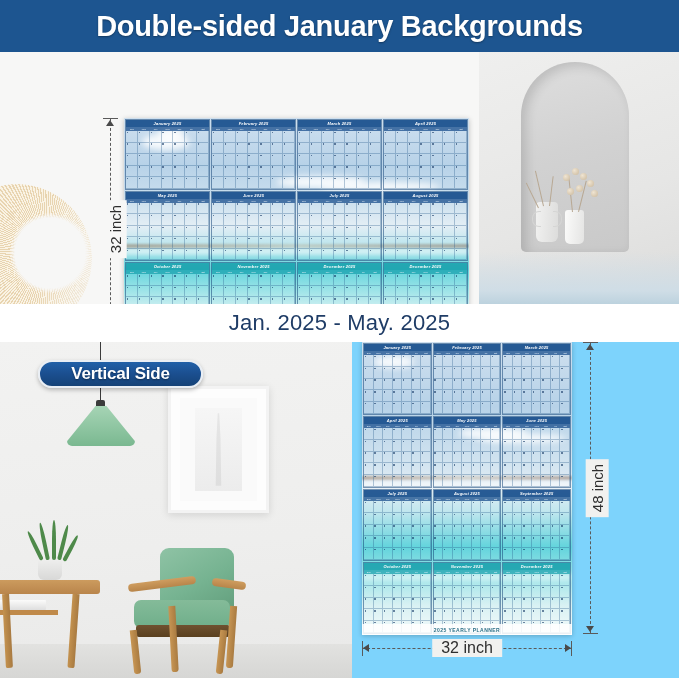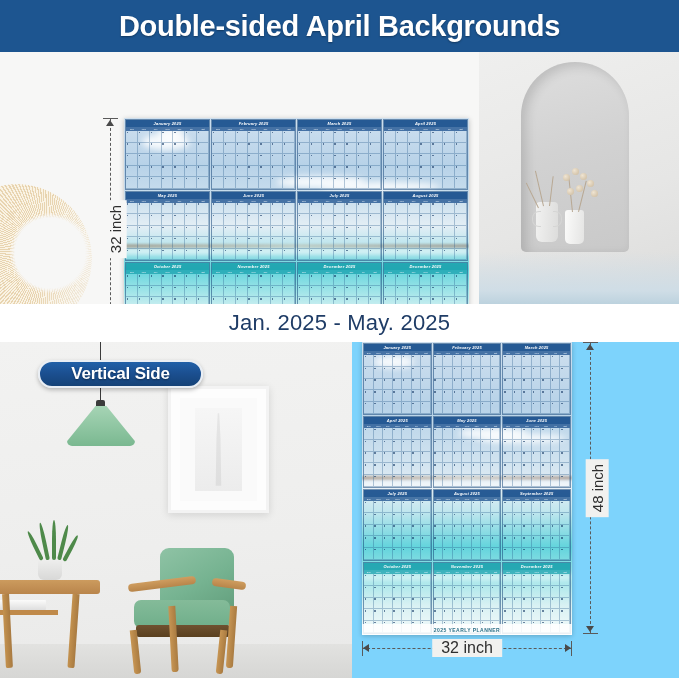--- a/index.html
+++ b/index.html
@@ -303,21 +303,21 @@
   .dim-h-32 .arw.l{ left:1px; border-right:6px solid #4a4a4a; }
   .dim-h-32 .arw.r{ right:1px; border-left:6px solid #4a4a4a; }
   .dim-h-32 .lbl{ position:absolute; left:50%; top:50%;
     transform:translate(-50%,-50%); font-size:16px; color:#2e2e2e;
     background:#f1f1ef; padding:0 9px; white-space:nowrap; }
 </style>
 </head>
 <body>
 
 <div class="header-banner">
-  <div class="title">Double-sided April Backgrounds</div>
+  <div class="title">Double-sided January Backgrounds</div>
 </div>
 
 <div class="panel-top">
 
   <div class="palm-fan"></div>
   <div class="fan-fade"></div>
 
   <div class="niche-scene">
     <div class="arch"></div>
     <div class="vase-a"></div>

